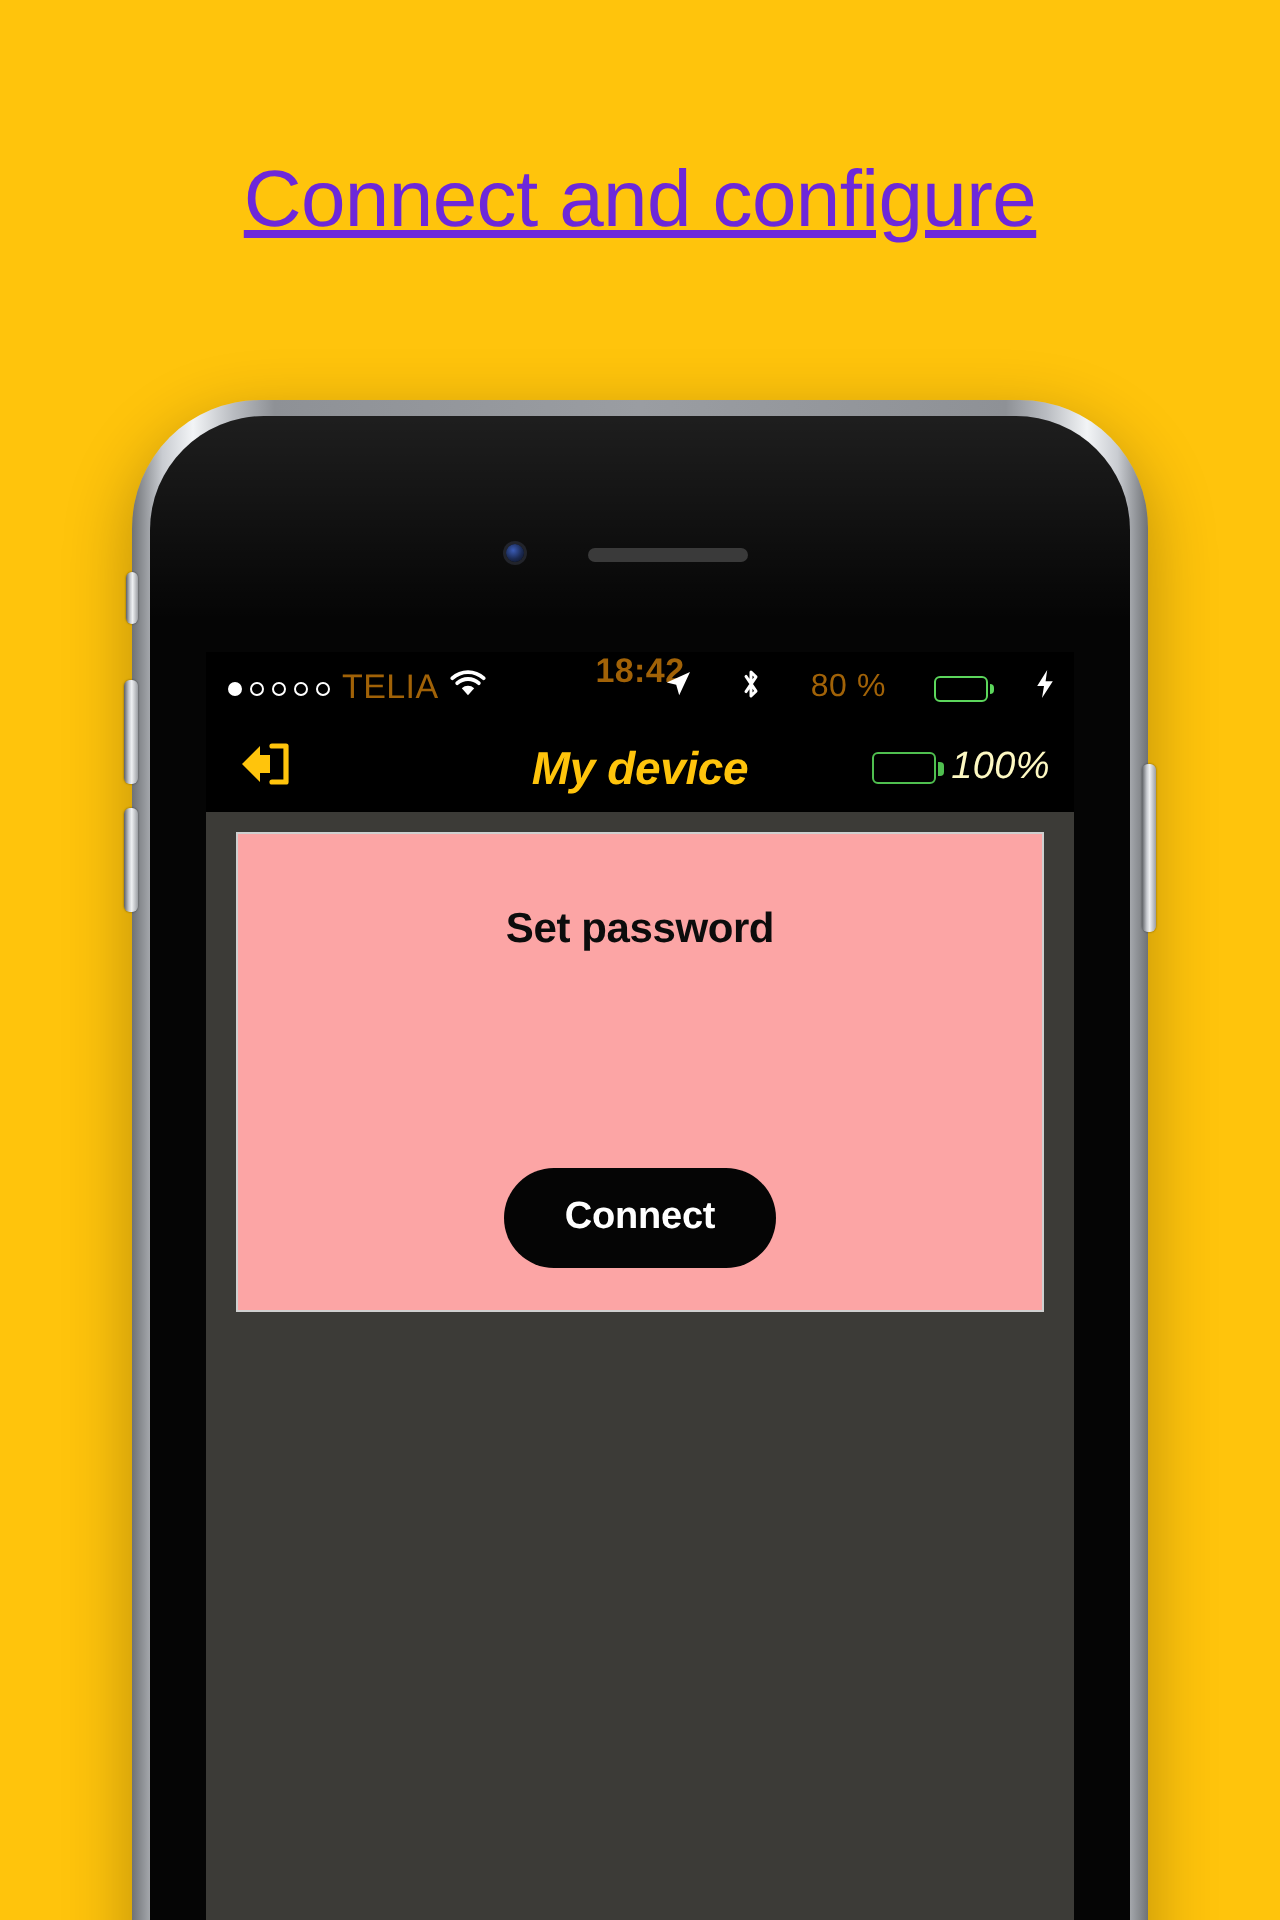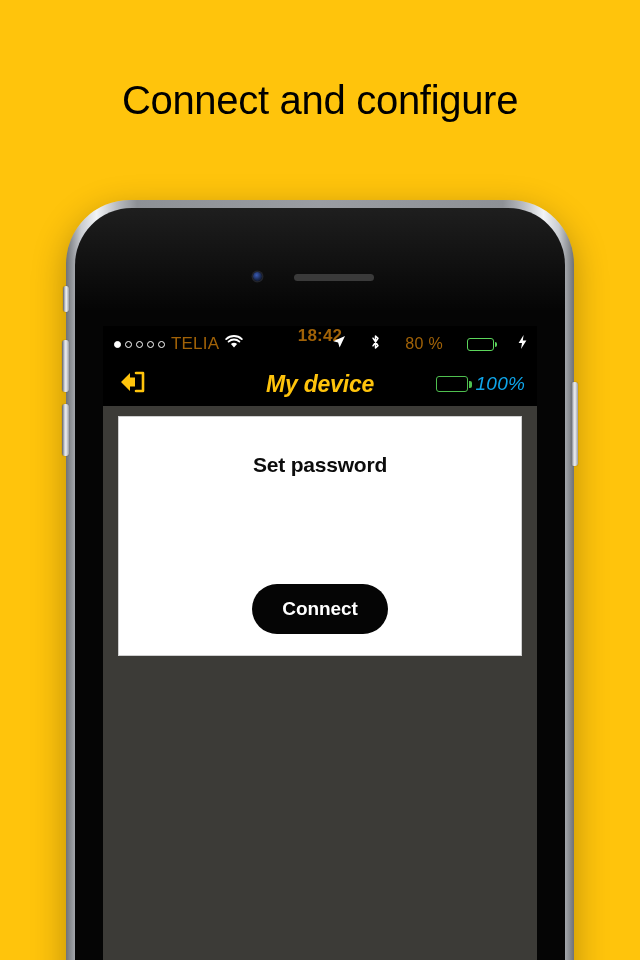--- a/index.html
+++ b/index.html
@@ -10,23 +10,24 @@
     position:relative;
   }
 
   
   .headline {
     position:absolute;
     top:78px; left:0; width:640px;
     text-align:center;
     font-size:40px;
     font-weight:400;
-    color:#000000;
+    color:#6d28d9;
     letter-spacing:-0.3px;
     line-height:1.1;
+    text-decoration:underline;
   }
 
   
   .phone {
     position:absolute;
     left:66px;
     top:200px;
     width:508px;
     height:800px;
   }
@@ -132,34 +133,34 @@
   .nav-right { position:absolute; right:12px; display:flex; align-items:center; gap:8px; }
   .nav-batt {
     position:relative; width:32px; height:16px;
     border:1.8px solid #4fbf4f; border-radius:3px; padding:2px;
   }
   .nav-batt .fill { height:100%; background:#8ed08a; border-radius:1px; }
   .nav-batt:after {
     content:""; position:absolute; right:-5px; top:4px;
     width:3px; height:7px; border-radius:0 2px 2px 0; background:#4fbf4f;
   }
-  .nav-pct { font-size:19px; color:#0ea5e9; letter-spacing:0.2px; }
+  .nav-pct { font-size:19px; color:#fef9c3; letter-spacing:0.2px; }
 
   
   .content {
     position:absolute;
     left:0; right:0; top:80px; bottom:0;
     background:#3C3B37;
   }
   .panel {
     position:absolute;
     left:15px; right:15px;
     top:10px;
     height:240px;
-    background:#ffffff;
+    background:#fca5a5;
     border:1px solid #cfcfcf;
     text-decoration:underline;
   }
   .grid-row {
     position:absolute;
     left:0; right:0;
     height:72px;
     display:flex;
   }
   .grid-row.r1 { top:12px; }

